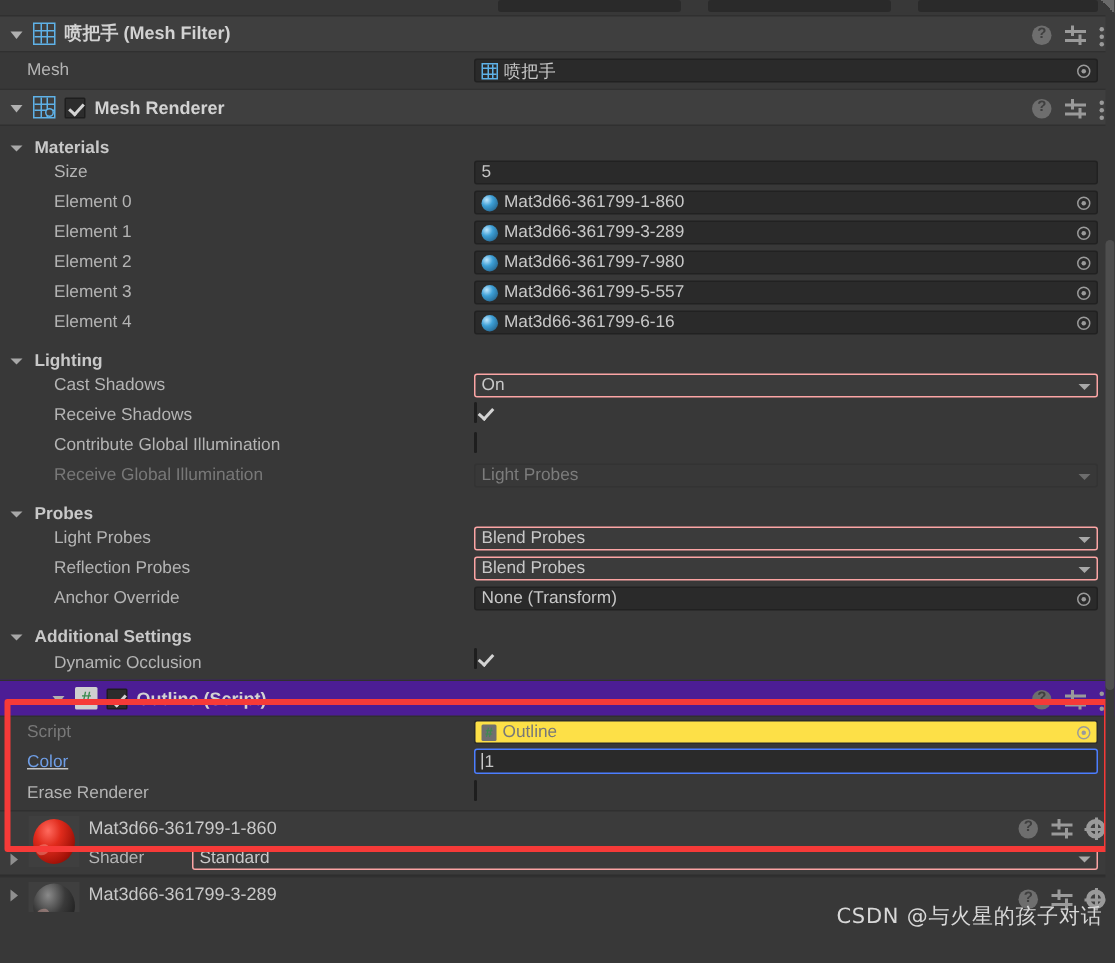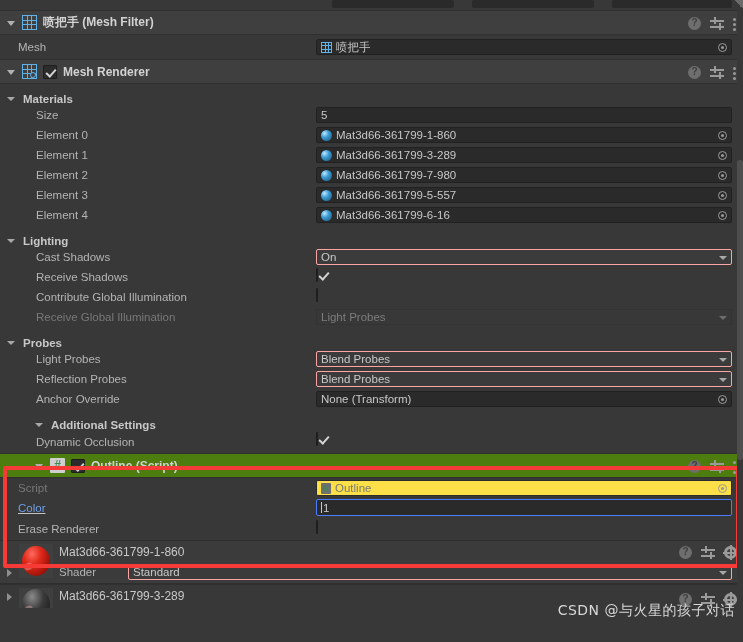--- a/index.html
+++ b/index.html
@@ -146,21 +146,21 @@
   .ic-scriptsmall::after { content: "#"; position: absolute; inset: 0; text-align: center;
      line-height: 11px; font-size: 9px; font-weight: bold; color: #3d8b50; }
 
   
   .highlight-box {
     position: absolute; left: 3px; top: 466px; width: 737px; height: 102px;
     border: 4px solid #f63a38; border-radius: 2px; pointer-events: none; z-index: 5;
   }
 
   .script-comp { background: #383838; }
-  .script-comp .comp-header { background: #4d7c0f; padding-left: 32px; }
+  .script-comp .comp-header { background: #4c1d95; padding-left: 32px; }
 
   
   .mat-block { background: #3b3b3b; border-top: 1px solid #303030; position: relative; }
   .mat-header { height: 42px; position: relative; display: flex; align-items: flex-start; }
   .mat-foldout { width: 13px; height: 13px; position: relative; margin: 26px 0 0 4px; flex: 0 0 13px; }
   .mat-foldout::after {
     content: ""; position: absolute; left: 3px; top: 2px;
     border-top: 4.5px solid transparent; border-bottom: 4.5px solid transparent;
     border-left: 5px solid #8f8f8f;
   }
@@ -425,21 +425,21 @@
     <div class="fld" style="top:2px;">
       <div class="objfield">
         <span class="txt" style="margin-left:0;">None (Transform)</span>
         <span class="objpick">
             <span class="ring"></span>
           </span>
       </div>
     </div>
   </div>
 
-  <div class="section-row" style="height:22px;padding-left:28px;">
+  <div class="section-row" style="height:22px;">
     <span class="sfold"></span>
     <span class="stitle">Additional Settings</span>
   </div>
 
 
   <div class="row" style="height:22px;">
     <span class="lbl i2">Dynamic Occlusion</span>
     <div class="fld" style="top:2px;">
       <span class="checkbox checked"></span>
     </div>

